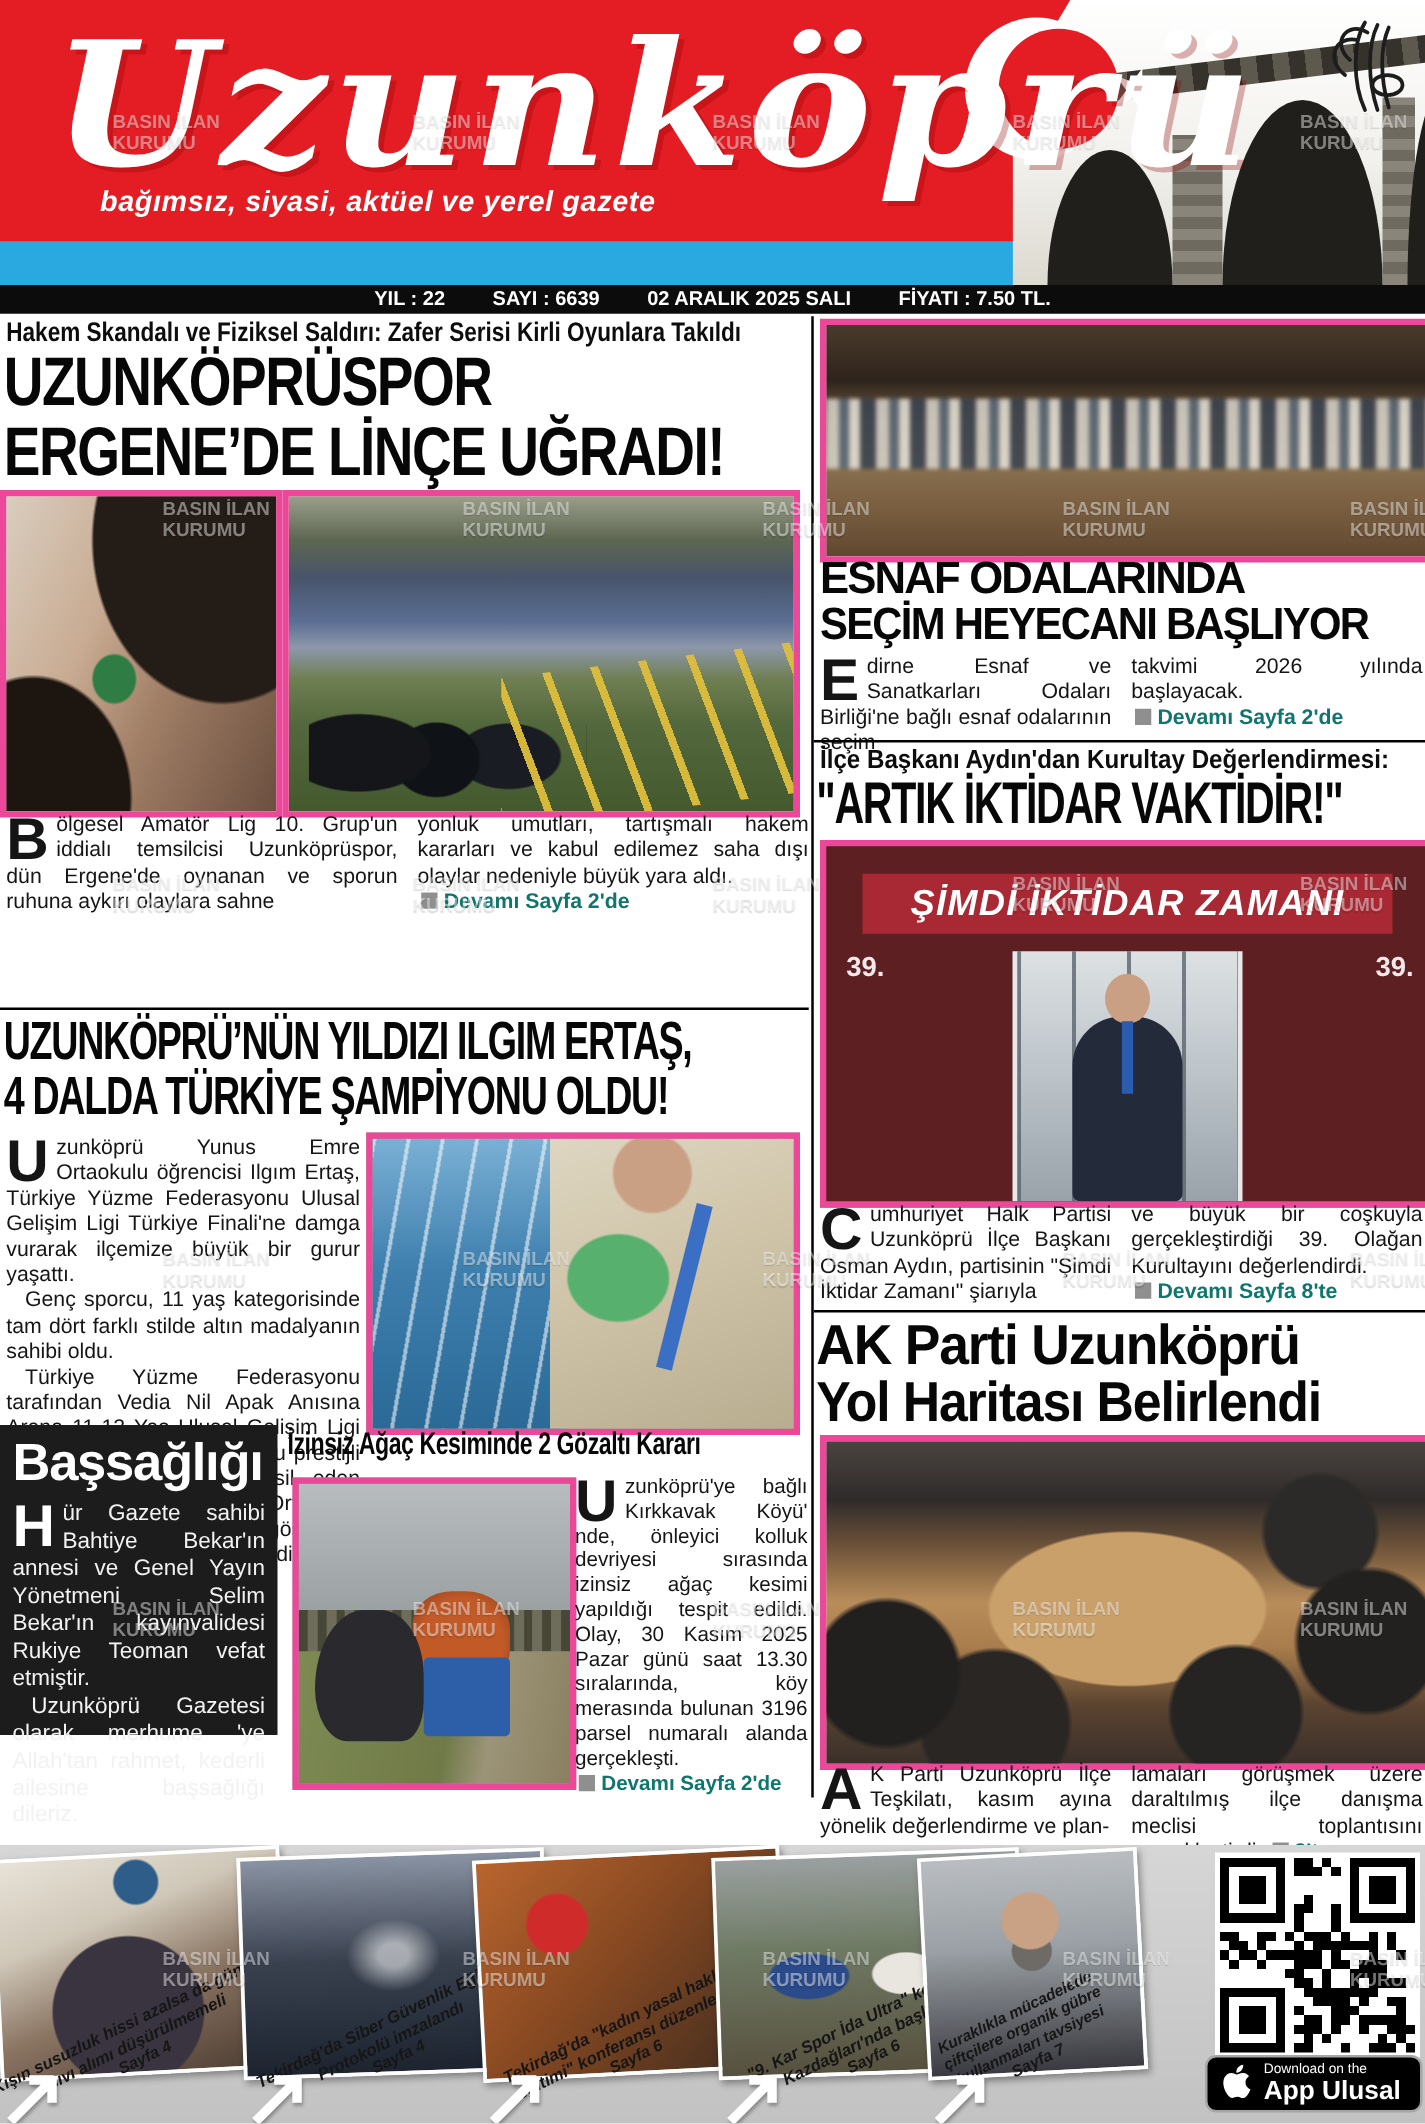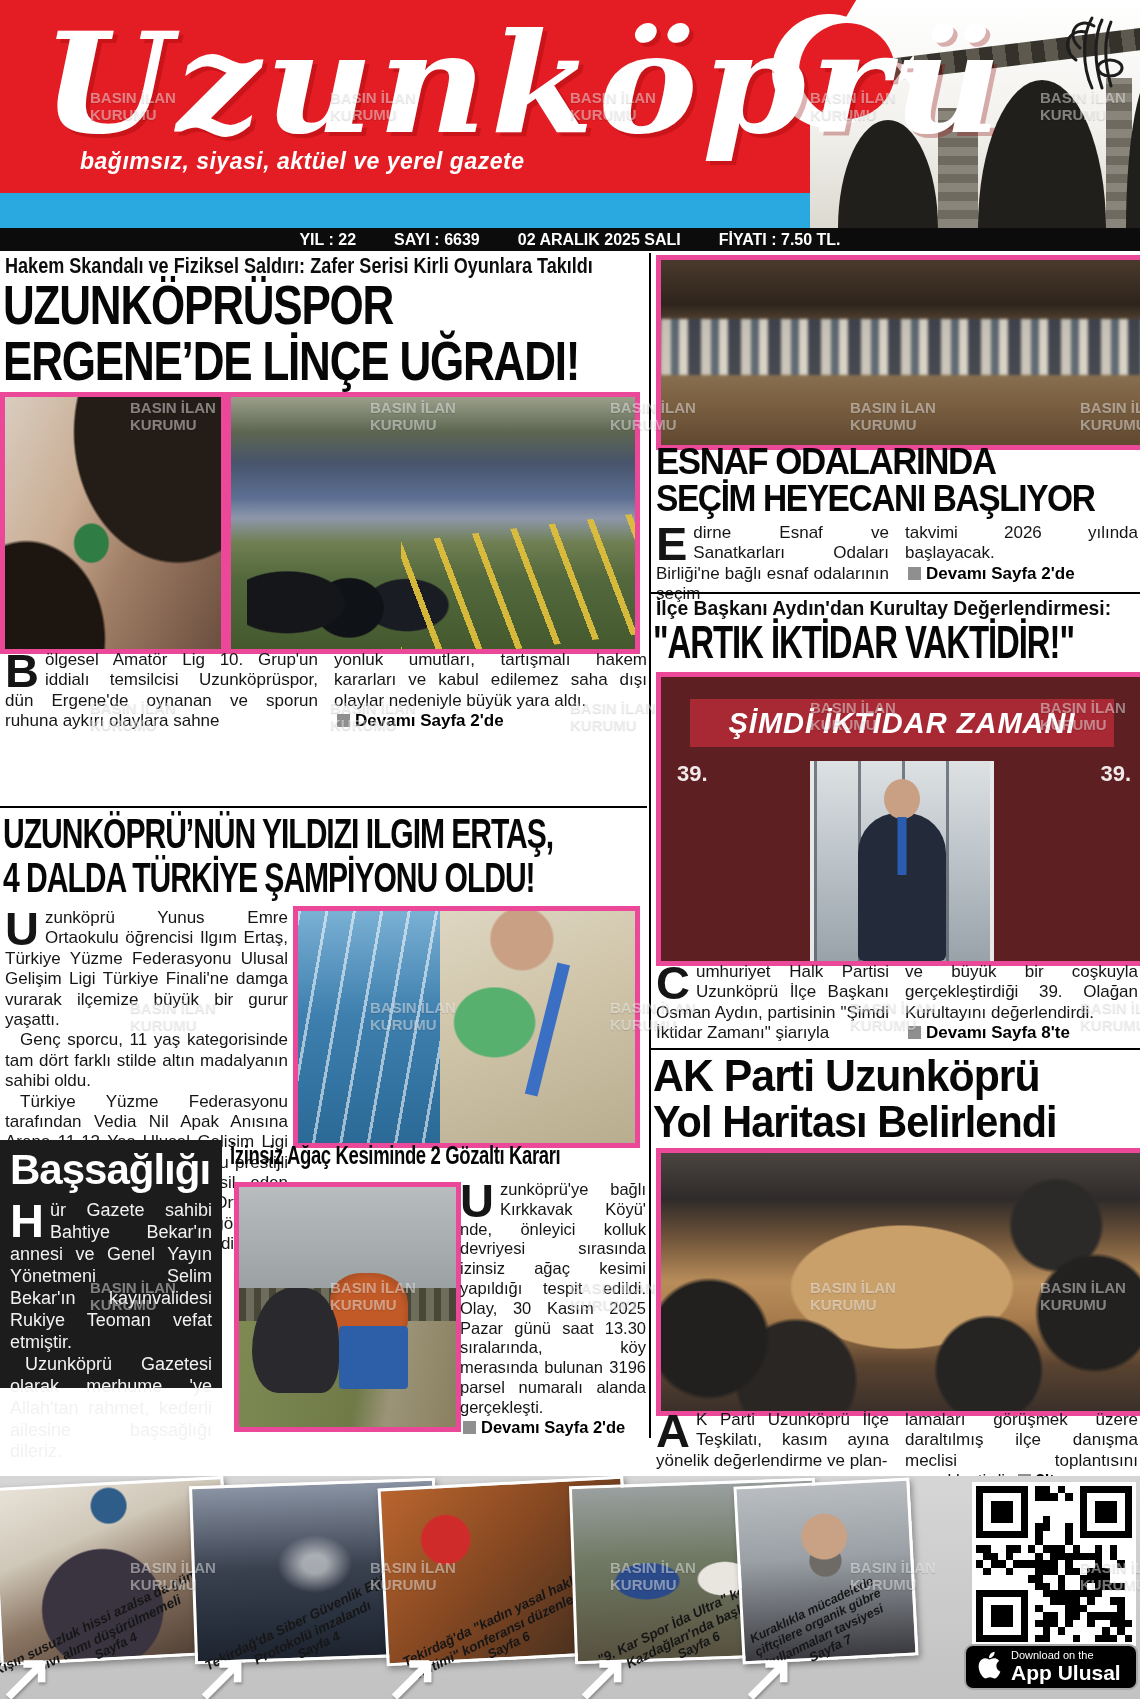--- a/index.html
+++ b/index.html
@@ -36,21 +36,21 @@
   .infobar{position:absolute;left:0;top:228px;width:1140px;height:23px;background:#0c0c0c;color:#fff;
         display:flex;align-items:center;justify-content:center;gap:38px;font-weight:bold;font-size:16px;}
   
   .kicker{font-weight:bold;color:#0d0d0d;white-space:nowrap;transform-origin:0 0;}
   .hl{font-weight:bold;color:#070707;letter-spacing:-1.5px;line-height:1.02;white-space:nowrap;transform-origin:0 0;}
   .body-text{font-size:17px;line-height:1.2;text-align:justify;color:#151515;}
   .cols{display:flex;}
   p{margin:0;}
   .ind{text-indent:15px;}
   .dropcap::first-letter{float:left;font-size:47px;line-height:35px;font-weight:bold;padding:3px 6px 0 0;}
-  .more{font-weight:bold;white-space:nowrap;color:#000000;}
+  .more{font-weight:bold;white-space:nowrap;color:#0f766e;}
   .more::before{content:"";display:inline-block;width:13px;height:13px;background:#8f8f8f;margin:0 5px 0 3px;vertical-align:-1px;}
   .hline{position:absolute;background:#000;height:2px;}
   .vline{position:absolute;background:#000;width:2px;}
   
   .photo{position:absolute;border:5px solid #ec4899;overflow:hidden;background:#999;}
   .ph-victim{background:
      radial-gradient(ellipse at 80% 14%,#241c16 42%,rgba(36,28,22,0) 43%),
      radial-gradient(ellipse at 10% 96%,#1d150f 28%,rgba(29,21,15,0) 29%),
      radial-gradient(ellipse at 40% 58%,#2f7c44 9%,rgba(47,124,68,0) 10%),
      linear-gradient(115deg,#d9cdbf 0%,#c8ab92 35%,#a07e66 60%,#6b4f3f 100%);}

